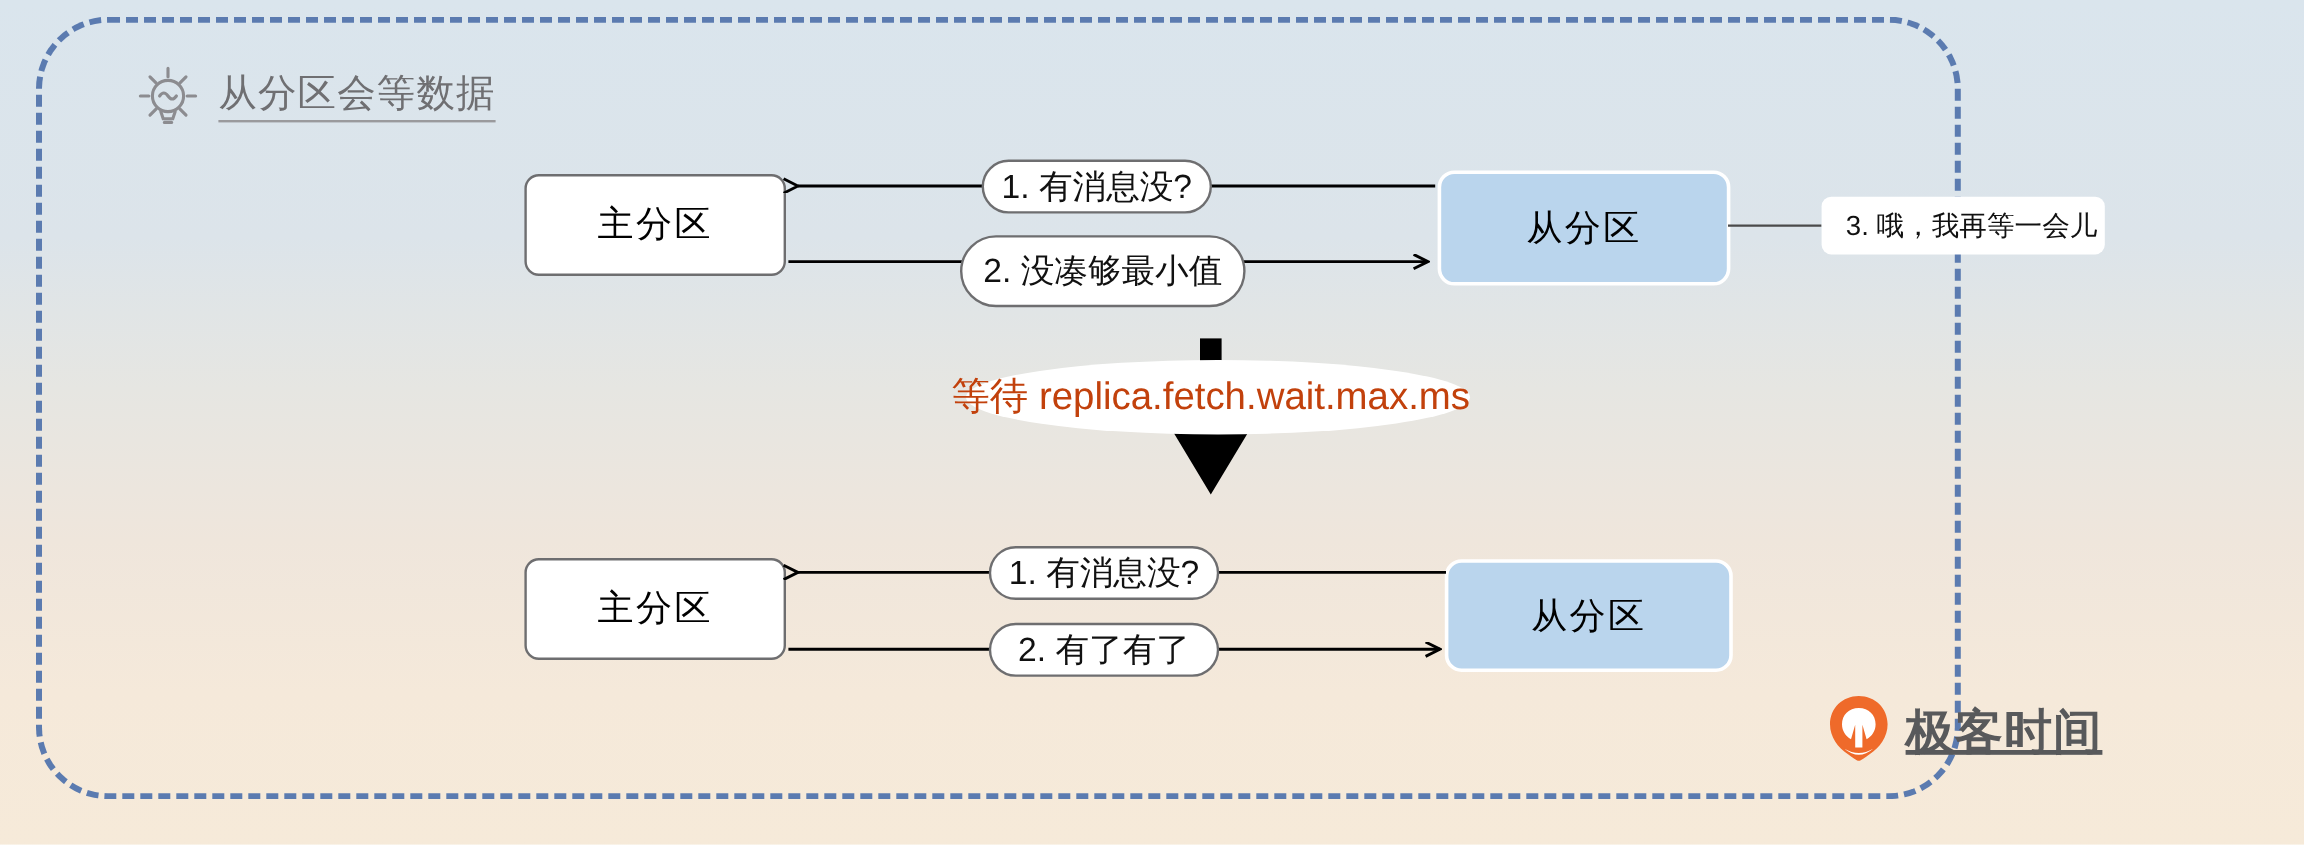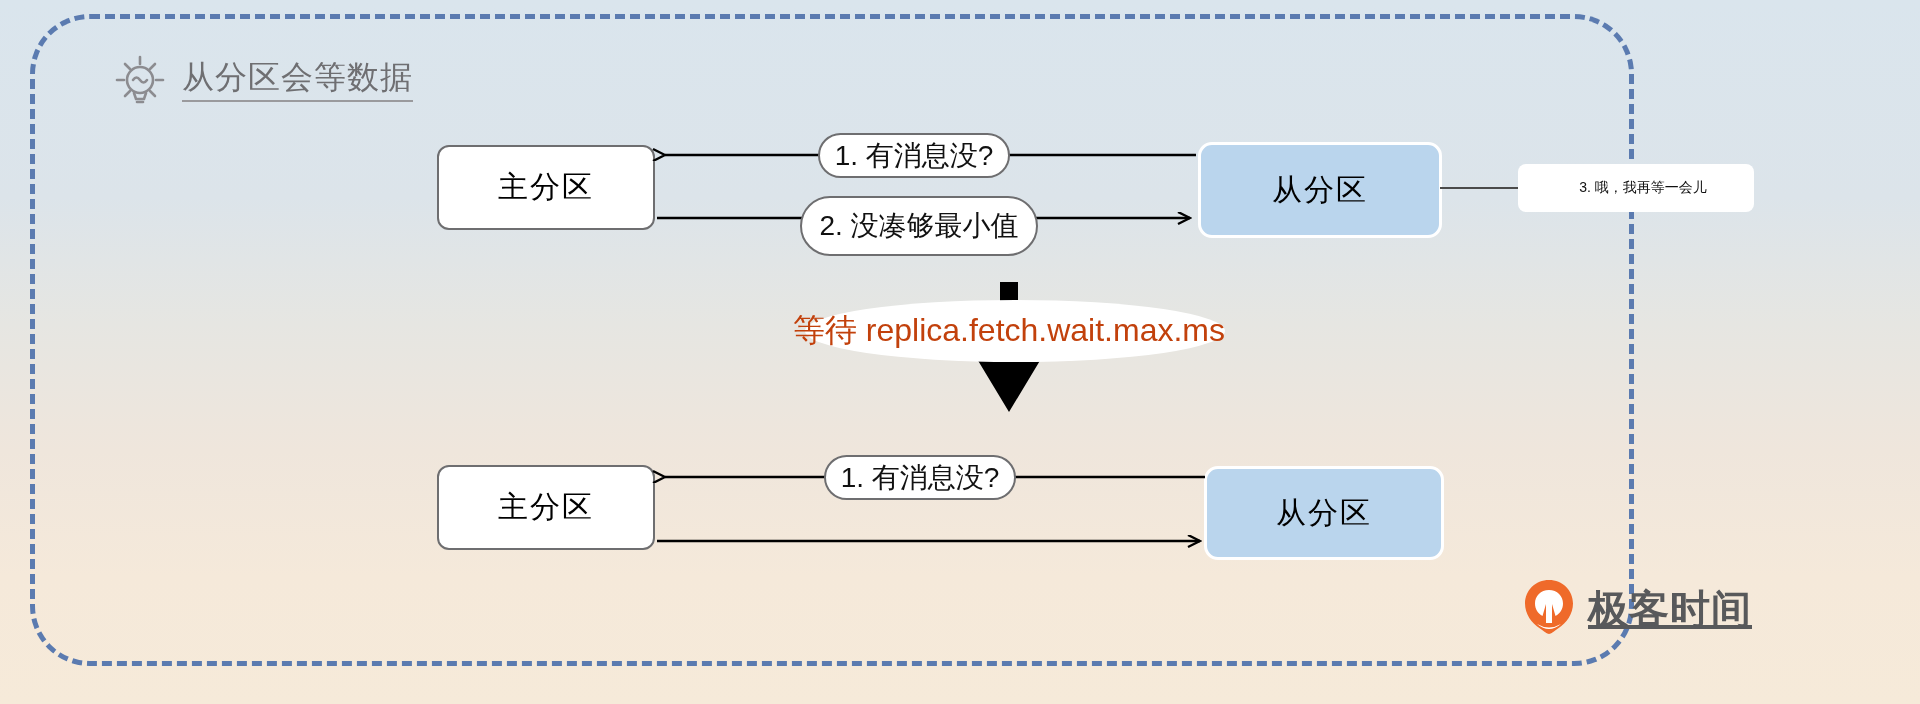--- a/index.html
+++ b/index.html
@@ -95,21 +95,21 @@
 
   
   .note {
     position: absolute;
     box-sizing: border-box;
     display: flex;
     align-items: center;
     justify-content: center;
     background: #ffffff;
     border-radius: 8px;
-    font-size: 14px;
+    font-size: 23px;
     color: #111;
     white-space: nowrap;
     z-index: 4;
     padding-left: 14px;
   }
 
   
   #wait-ellipse {
     position: absolute;
     box-sizing: border-box;
@@ -236,20 +236,23 @@
   </div>
 
   <div class="node replica" style="left:1204px; top:466px; width:240px; height:94px;">
     <span>从分区</span>
   </div>
 
   <div class="pill" style="left:824px; top:455px; width:192px; height:45px;">
     <span>1. 有消息没?</span>
   </div>
 
+  <div class="pill" style="left:824px; top:519px; width:192px; height:45px;">
+    <span>2. 有了有了</span>
+  </div>
 
   <div id="brand">
     <span>
       <svg width="54" height="58" viewBox="0 0 54 58">
         <path d="M27,2 C13.5,2 3,12.2 3,25.5 C3,36 9.5,45 18,50.5
                  C22,53.2 25,56 27,56 C29,56 32,53.2 36,50.5
                  C44.5,45 51,36 51,25.5 C51,12.2 40.5,2 27,2 Z" fill="#ef6a2a"></path>
         <path d="M27,12 C18.7,12 13,18 13,25.5 C13,31 16,35.5 20.5,38
                  L24,26 L24,45 L30,45 L30,26 L33.5,38
                  C38,35.5 41,31 41,25.5 C41,18 35.3,12 27,12 Z" fill="#ffffff"></path>

